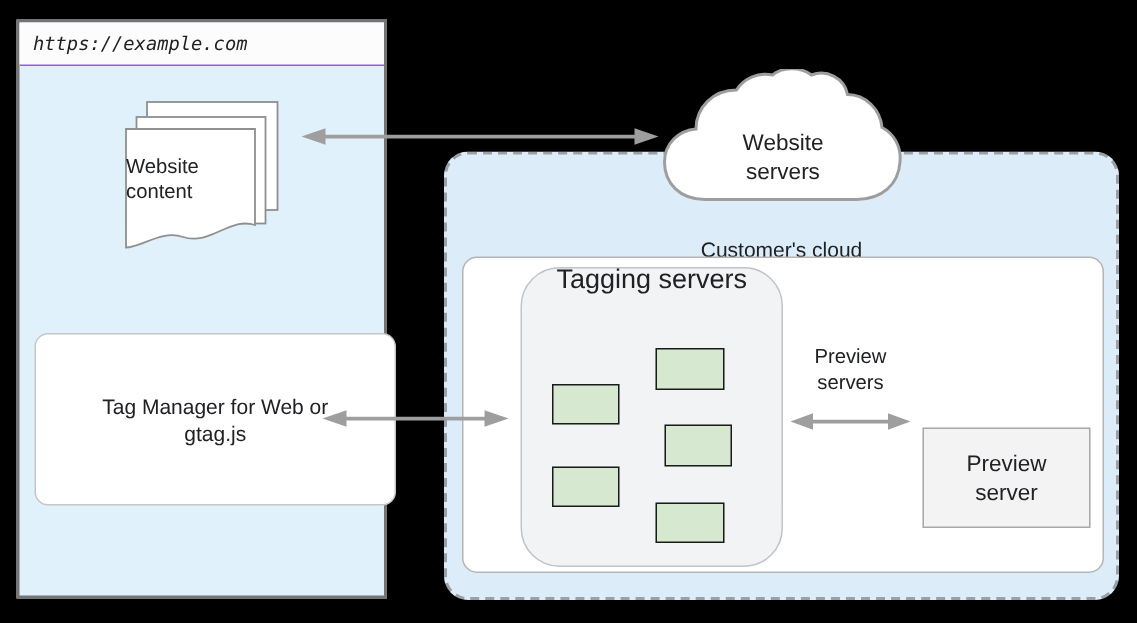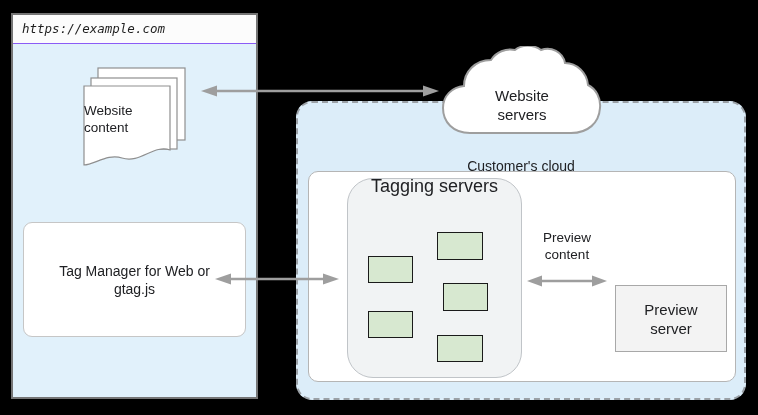--- a/index.html
+++ b/index.html
@@ -10,21 +10,21 @@
            border:2px solid #757575;box-sizing:border-box;background:#e1f1fb;}
   .titlebar{position:absolute;left:0;top:0;right:0;height:28px;background:#fcfcfc;
             border-bottom:1px solid #8b5cf6;line-height:28px;}
   .url{font-family:"DejaVu Sans Mono",monospace;font-style:italic;font-size:12.5px;
        color:#1f1f1f;padding-left:9px;white-space:nowrap;}
   
   .pages-svg{position:absolute;left:82px;top:64px;width:106px;height:104px;}
   .pages-label{position:absolute;left:84px;top:102px;width:87px;text-align:left;
                font-size:13.5px;line-height:17px;}
   
-  .tagmgr{position:absolute;left:23px;top:222px;width:223px;height:115px;background:#fff;
+  .tagmgr{position:absolute;left:23px;top:222px;width:241px;height:115px;background:#fff;
           border:1px solid #c6c6c6;border-radius:9px;box-sizing:border-box;
           display:flex;align-items:center;justify-content:center;}
   .tagmgr-label{width:185px;text-align:center;font-size:14px;line-height:18px;}
   
   .ccloud{position:absolute;left:296px;top:101px;width:450px;height:299px;
           background:#dcedf9;border:2px dashed #9aa0a6;border-radius:16px;box-sizing:border-box;}
   .ccloud-label{position:absolute;left:296px;top:135px;width:450px;text-align:center;
                 font-size:14px;margin-top:23px;}
   .innerbox{position:absolute;left:308px;top:171px;width:428px;height:211px;background:#fff;
             border:1px solid #b5b5b5;border-radius:10px;box-sizing:border-box;}
@@ -67,21 +67,21 @@
   <div class="innerbox"></div>
 
   <div class="tagging"></div>
   <div class="tagging-label">Tagging servers</div>
   <div class="server-node sn1"></div>
   <div class="server-node sn2"></div>
   <div class="server-node sn3"></div>
   <div class="server-node sn4"></div>
   <div class="server-node sn5"></div>
 
-  <div class="preview-req">Preview content</div>
+  <div class="preview-req">Preview servers</div>
   <div class="preview-box">
     <div class="preview-label">Preview server</div>
   </div>
 
   <div class="browser">
     <div class="titlebar">
       <div class="url">https://example.com</div>
     </div>
   </div>
 

